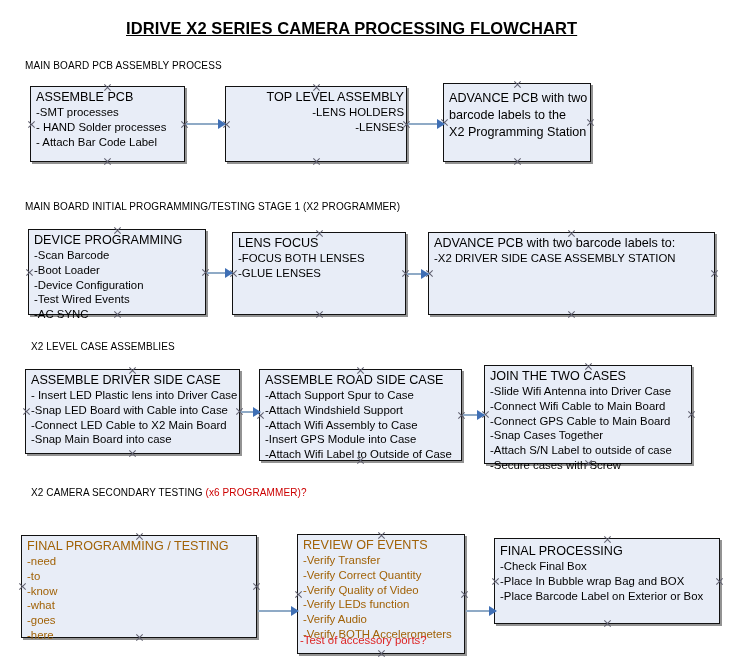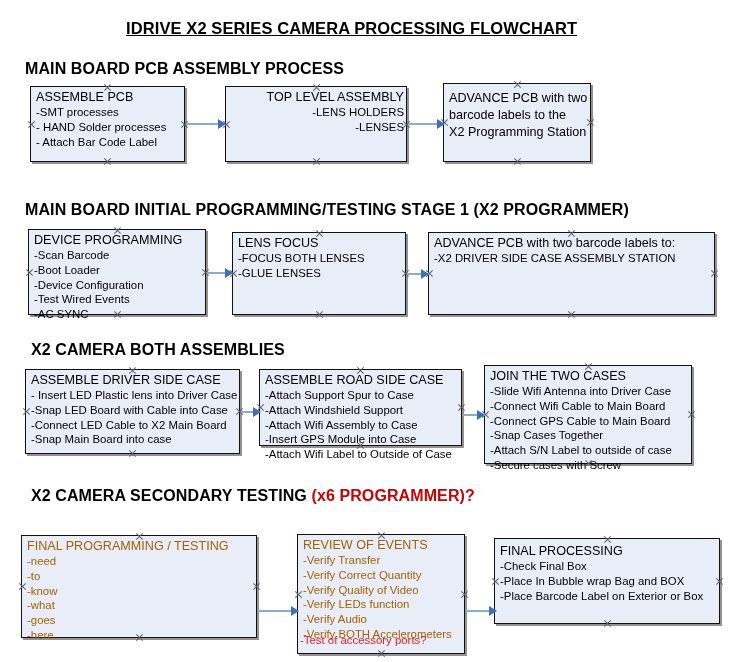--- a/index.html
+++ b/index.html
@@ -29,22 +29,22 @@
   .doc-title {
     position: absolute;
     font-size: 16.5px;
     font-weight: bold;
     letter-spacing: 0.1px;
     white-space: nowrap;
     text-decoration: underline;
   }
   .section-title {
     position: absolute;
-    font-size: 16px;
-    font-weight: bold;
+    font-size: 10px;
+    font-weight: normal;
     letter-spacing: 0.1px;
     white-space: nowrap;
   }
   .section-title .accent {
     color: #cc0000;
   }
 
   
   .node {
     position: absolute;
@@ -222,38 +222,38 @@
     <span class="handle" style="left:100%; top:50%;"></span>
   </div>
 
   <div class="connector" style="left:207px; top:272px; width:25px;"></div>
   <div class="arrowhead" style="left:225px; top:273px;"></div>
 
   <div class="connector" style="left:407px; top:273px; width:22px;"></div>
   <div class="arrowhead" style="left:421px; top:274px;"></div>
 
   <div class="section-title" style="left:31px; top:341px;">
-    <span>X2 CAMERA BOTH ASSEMBLIES</span>
+    <span>X2 LEVEL CASE ASSEMBLIES</span>
   </div>
 
   <div class="node" style="left:25px; top:369px; width:215px; height:85px;">
     <div class="node-body">
       <div class="node-title">ASSEMBLE DRIVER SIDE CASE</div>
       <div class="node-line">- Insert LED Plastic lens into Driver Case</div>
       <div class="node-line">-Snap LED Board with Cable into Case</div>
       <div class="node-line">-Connect LED Cable to X2 Main Board</div>
       <div class="node-line">-Snap Main Board into case</div>
     </div>
     <span class="handle" style="left:50%; top:0;"></span>
     <span class="handle" style="left:50%; top:100%;"></span>
     <span class="handle" style="left:0; top:50%;"></span>
     <span class="handle" style="left:100%; top:50%;"></span>
   </div>
 
-  <div class="node" style="left:259px; top:369px; width:203px; height:77px;">
+  <div class="node" style="left:259px; top:369px; width:203px; height:92px;">
     <div class="node-body">
       <div class="node-title">ASSEMBLE ROAD SIDE CASE</div>
       <div class="node-line">-Attach Support Spur to Case</div>
       <div class="node-line">-Attach Windshield Support</div>
       <div class="node-line">-Attach Wifi Assembly to Case</div>
       <div class="node-line">-Insert GPS Module into Case</div>
       <div class="node-line">-Attach Wifi Label to Outside of Case</div>
     </div>
     <span class="handle" style="left:50%; top:0;"></span>
     <span class="handle" style="left:50%; top:100%;"></span>

